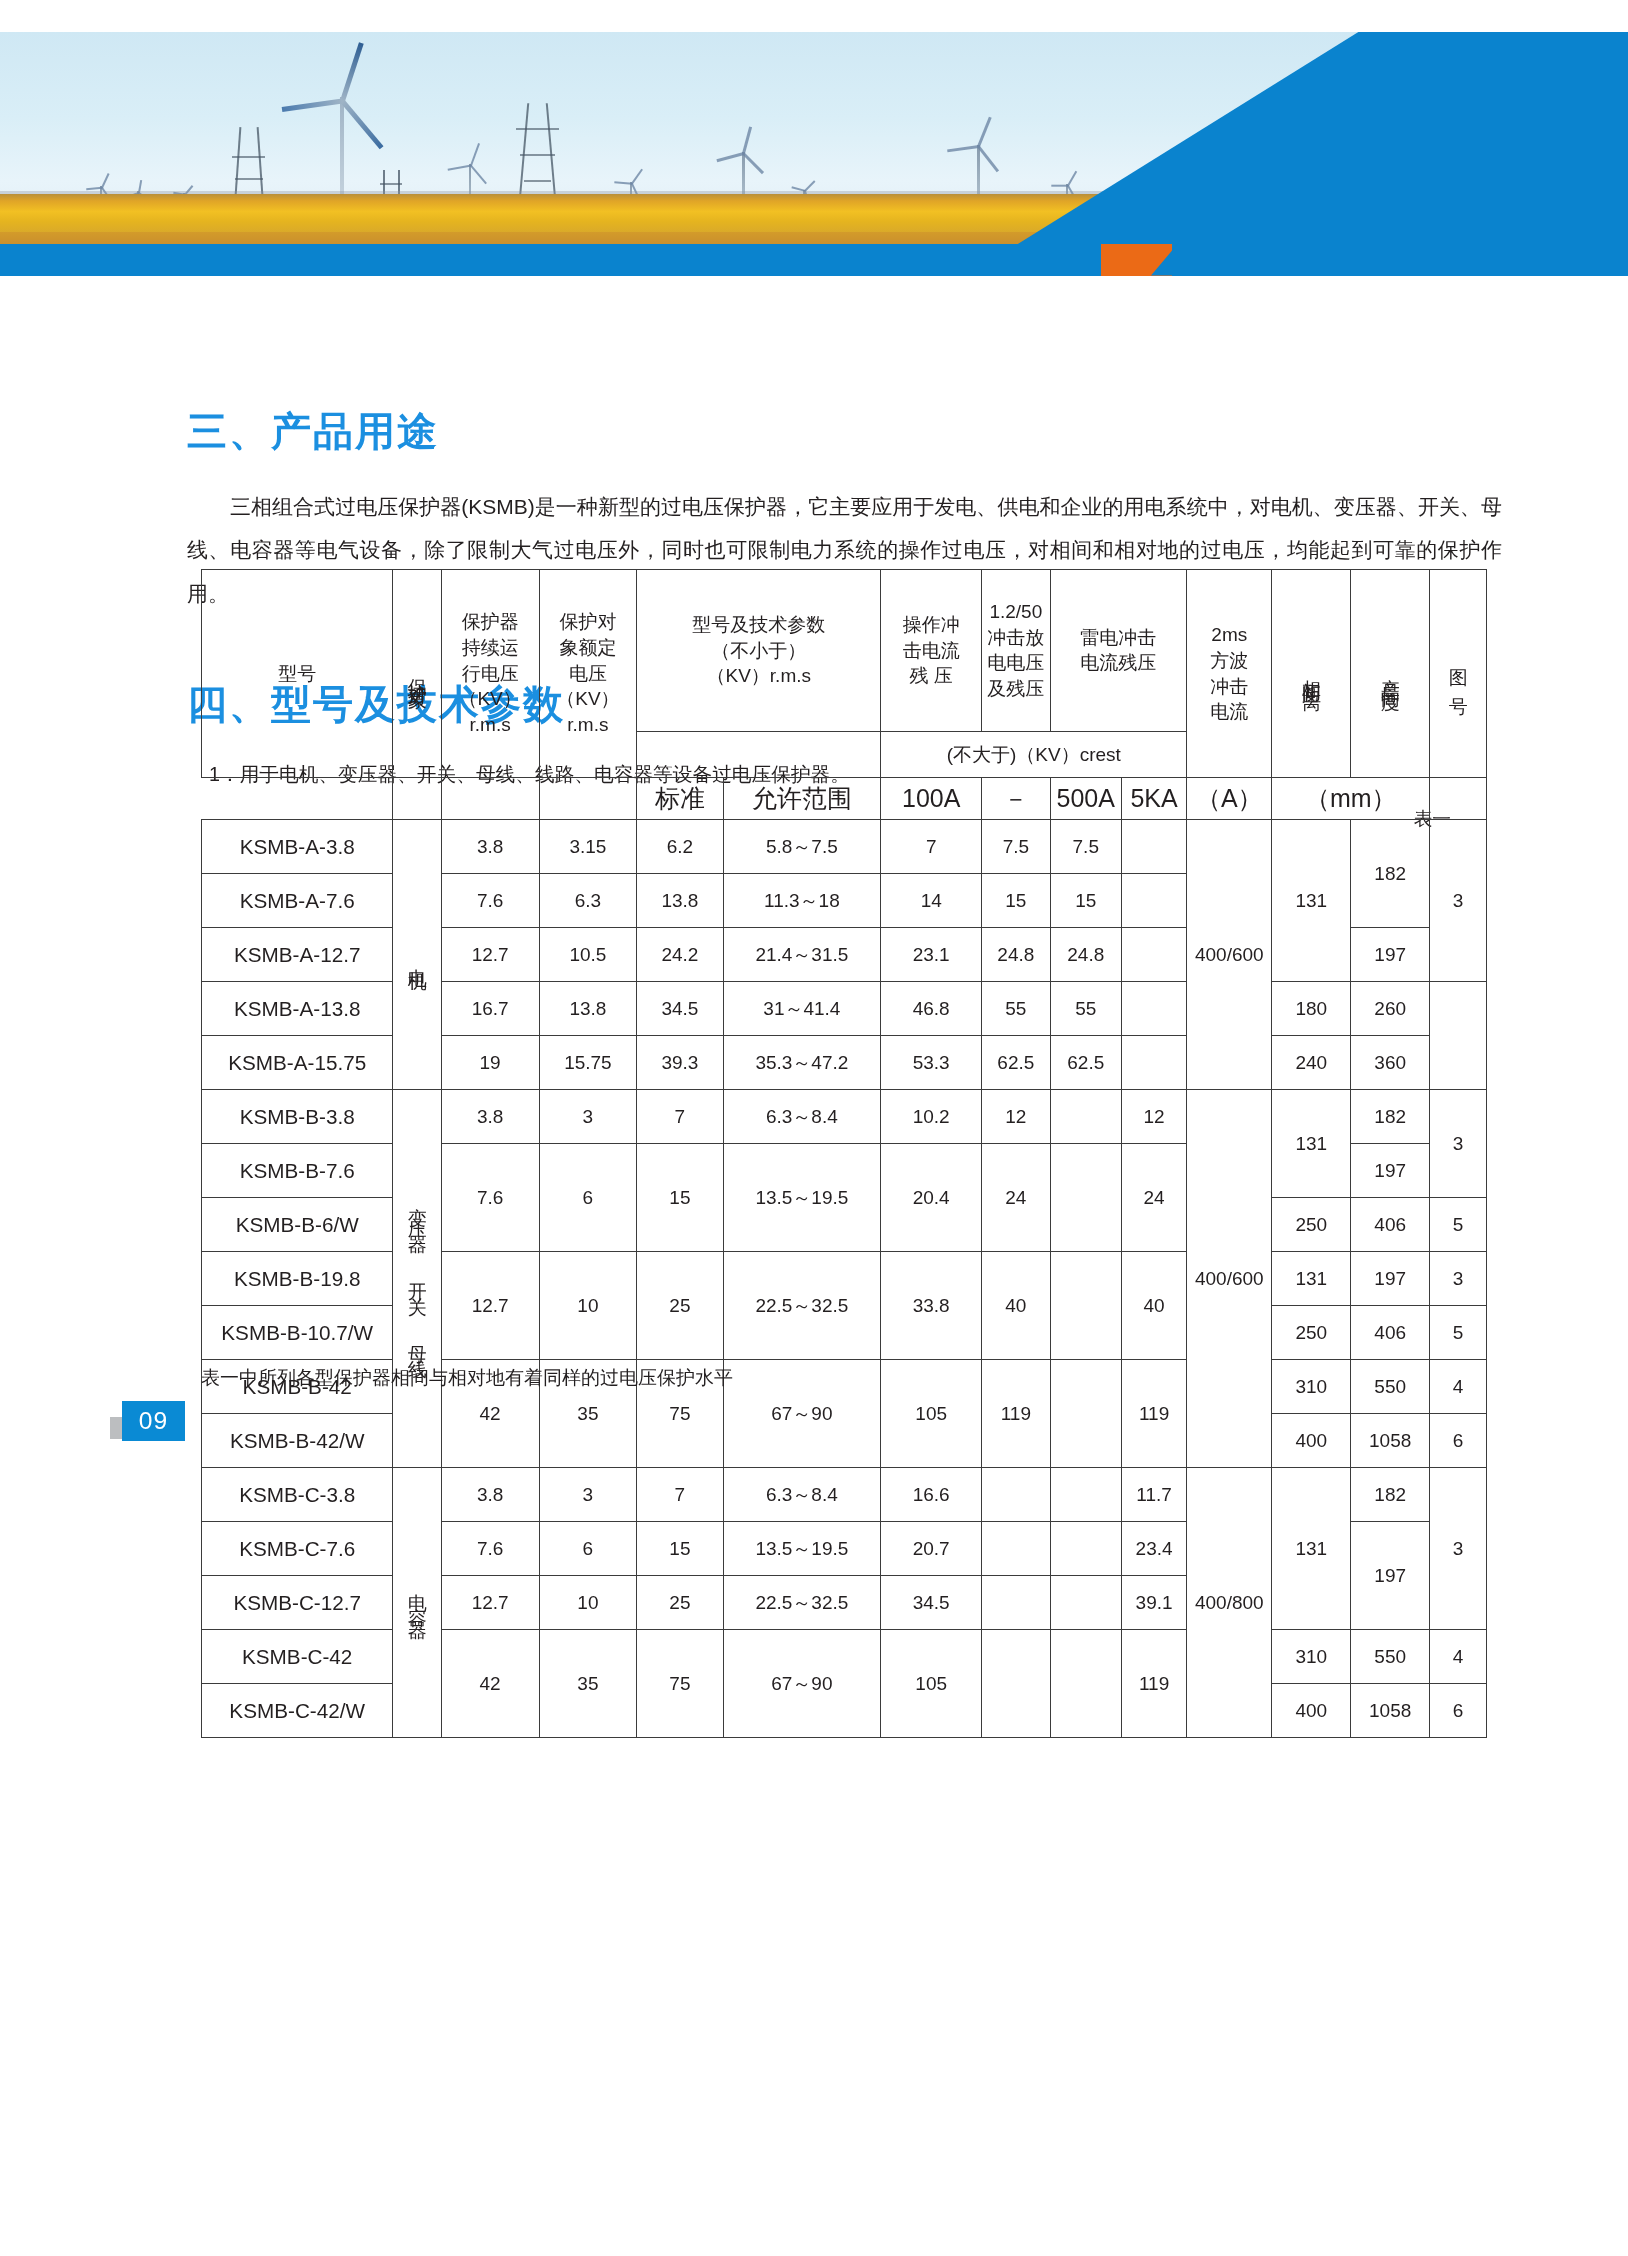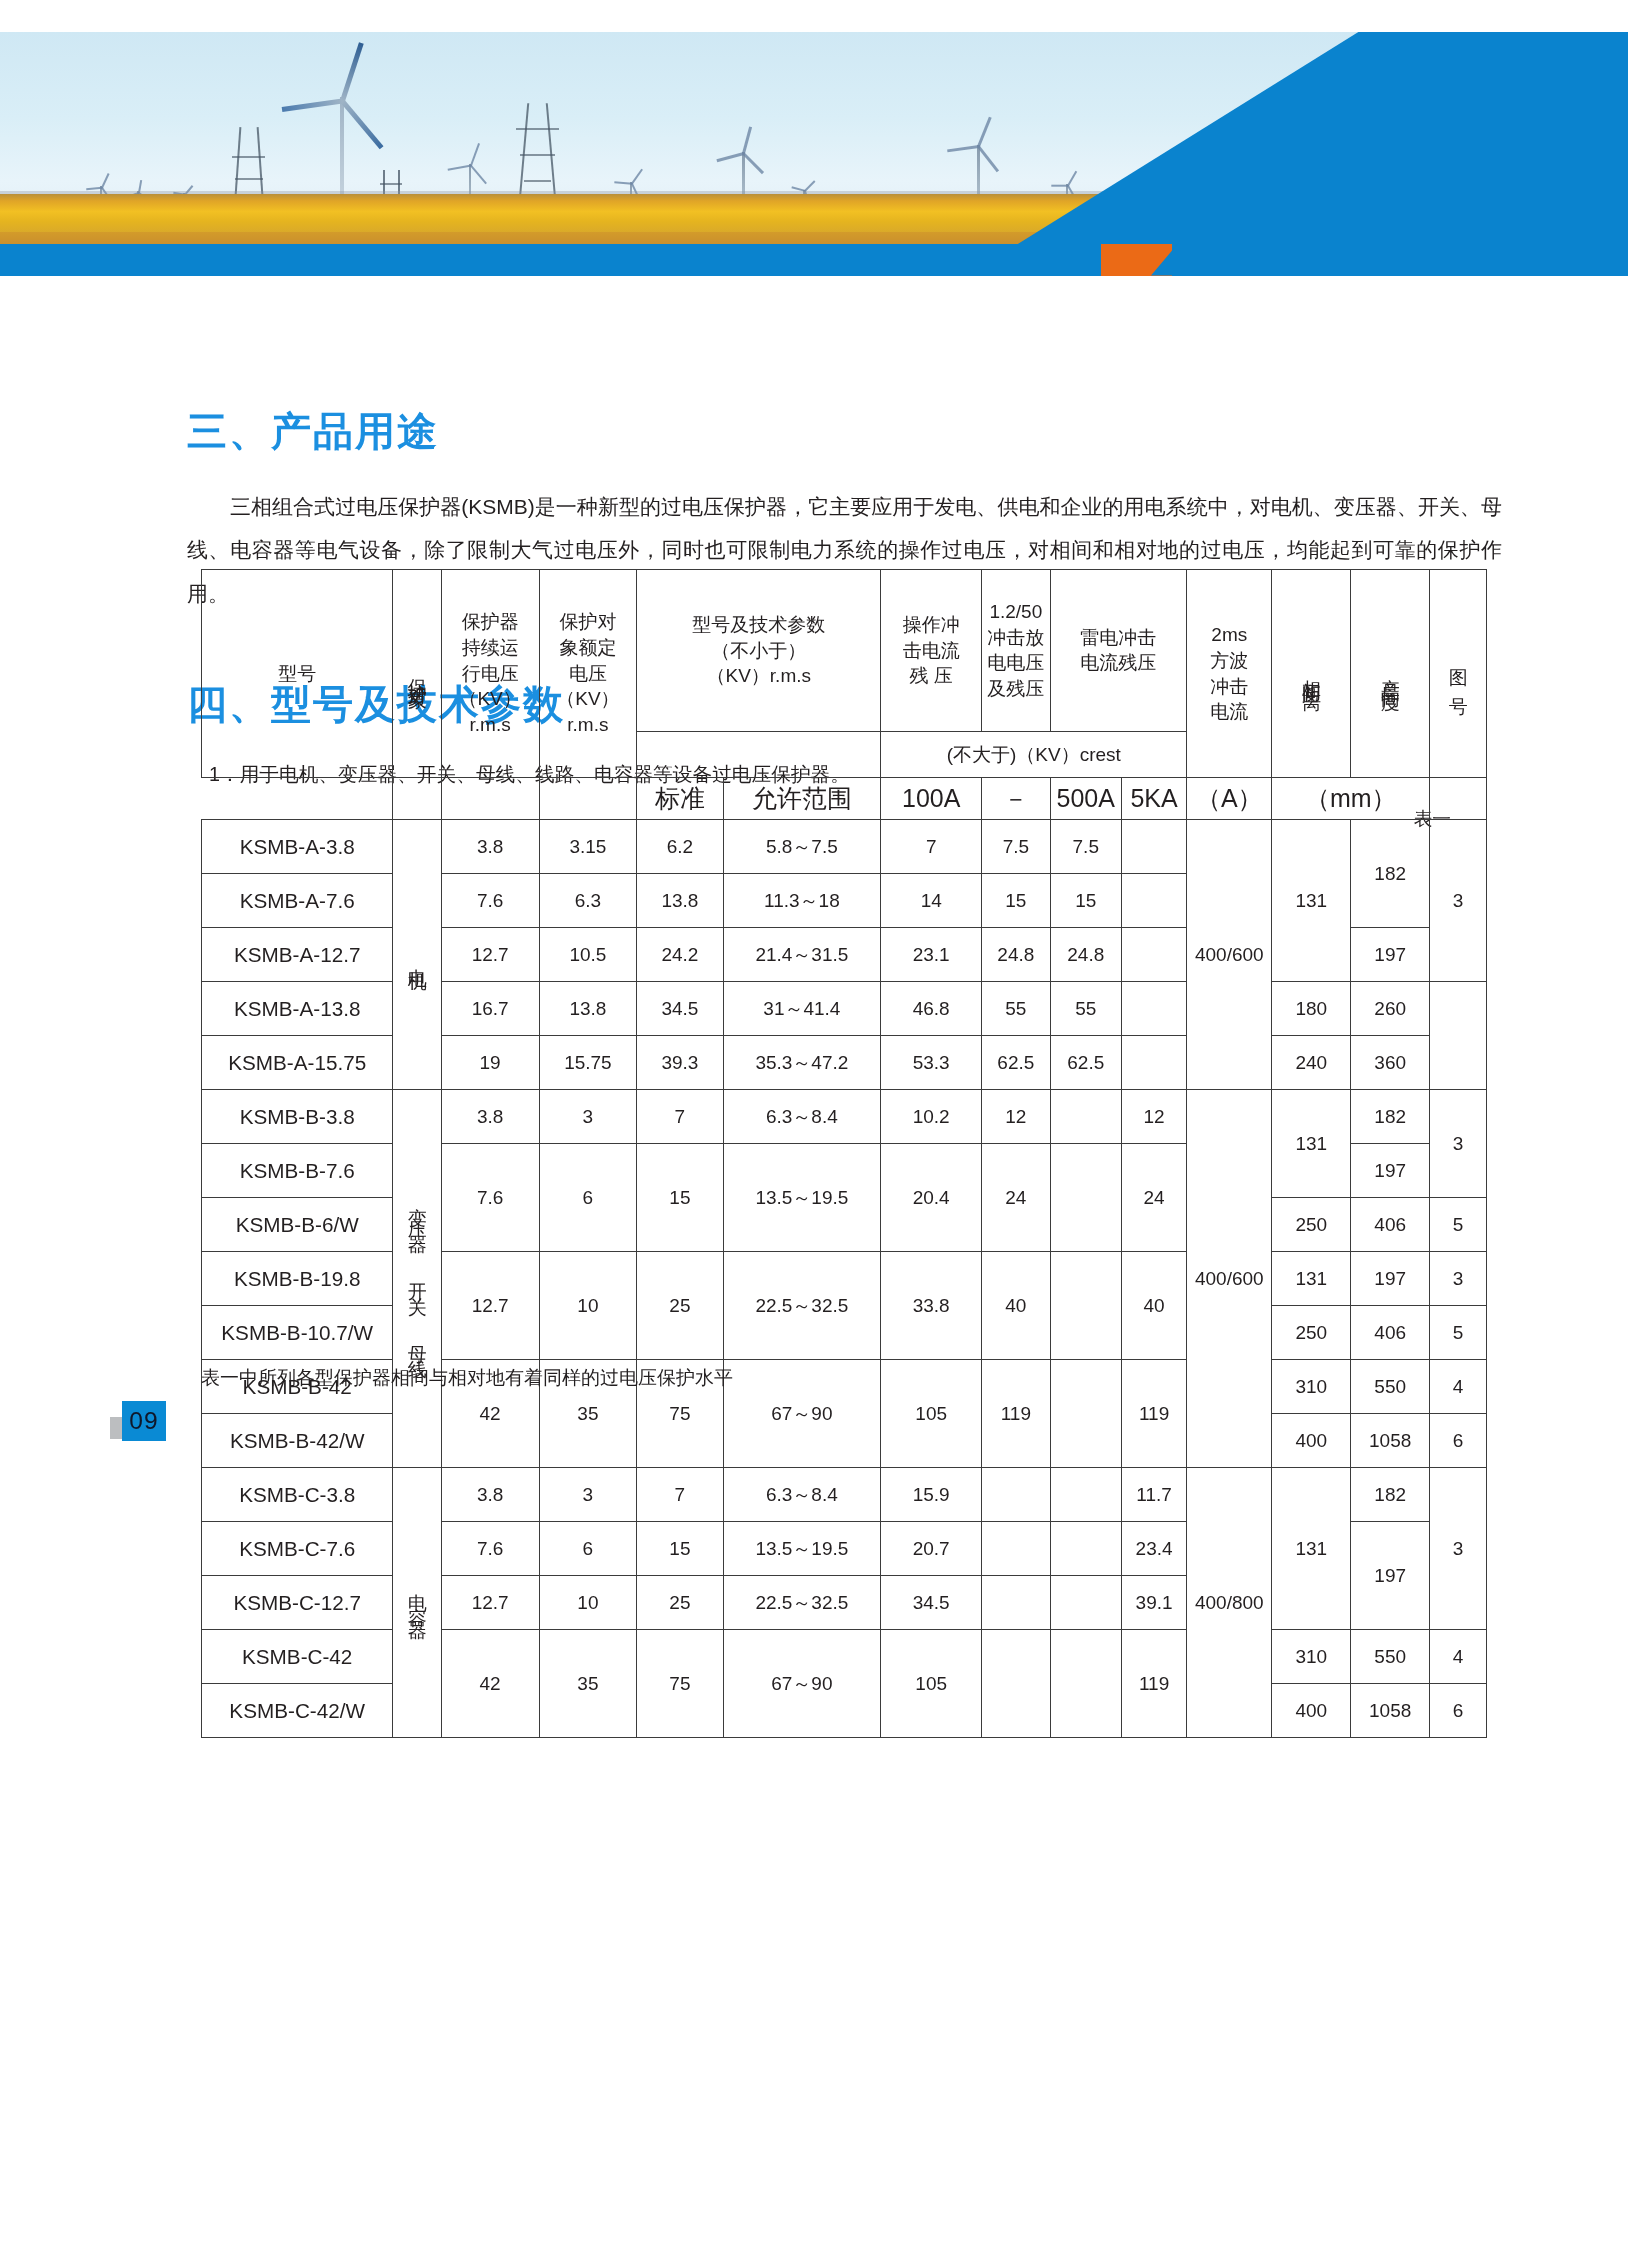--- a/index.html
+++ b/index.html
@@ -240,24 +240,24 @@
     left: 110px;
     top: 1141px;
     width: 23.6px;
     height: 21.7px;
     background: #bcbec0;
   }
   .pagenum {
     position: absolute;
     left: 122px;
     top: 1125px;
-    width: 44px;
+    width: 63px;
     height: 40px;
     background: #0a8ad4;
-    color: #0f172a;
+    color: #ffffff;
     font-size: 24.6px;
     line-height: 40px;
     text-align: center;
     letter-spacing: 1px;
   }
 </style>
 </head>
 <body>
 
 <div class="banner">
@@ -614,21 +614,21 @@
 
       <tr>
         <td class="model-cell">KSMB-C-3.8</td>
         <td rowspan="5">
           <span class="vert-sp">电容器</span>
         </td>
         <td>3.8</td>
         <td>3</td>
         <td>7</td>
         <td>6.3～8.4</td>
-        <td>15.9</td>
+        <td>16.6</td>
         <td></td>
         <td></td>
         <td>11.7</td>
         <td rowspan="5">400/800</td>
         <td rowspan="3">131</td>
         <td>182</td>
         <td rowspan="3">3</td>
       </tr>
       <tr>
         <td class="model-cell">KSMB-C-7.6</td>

